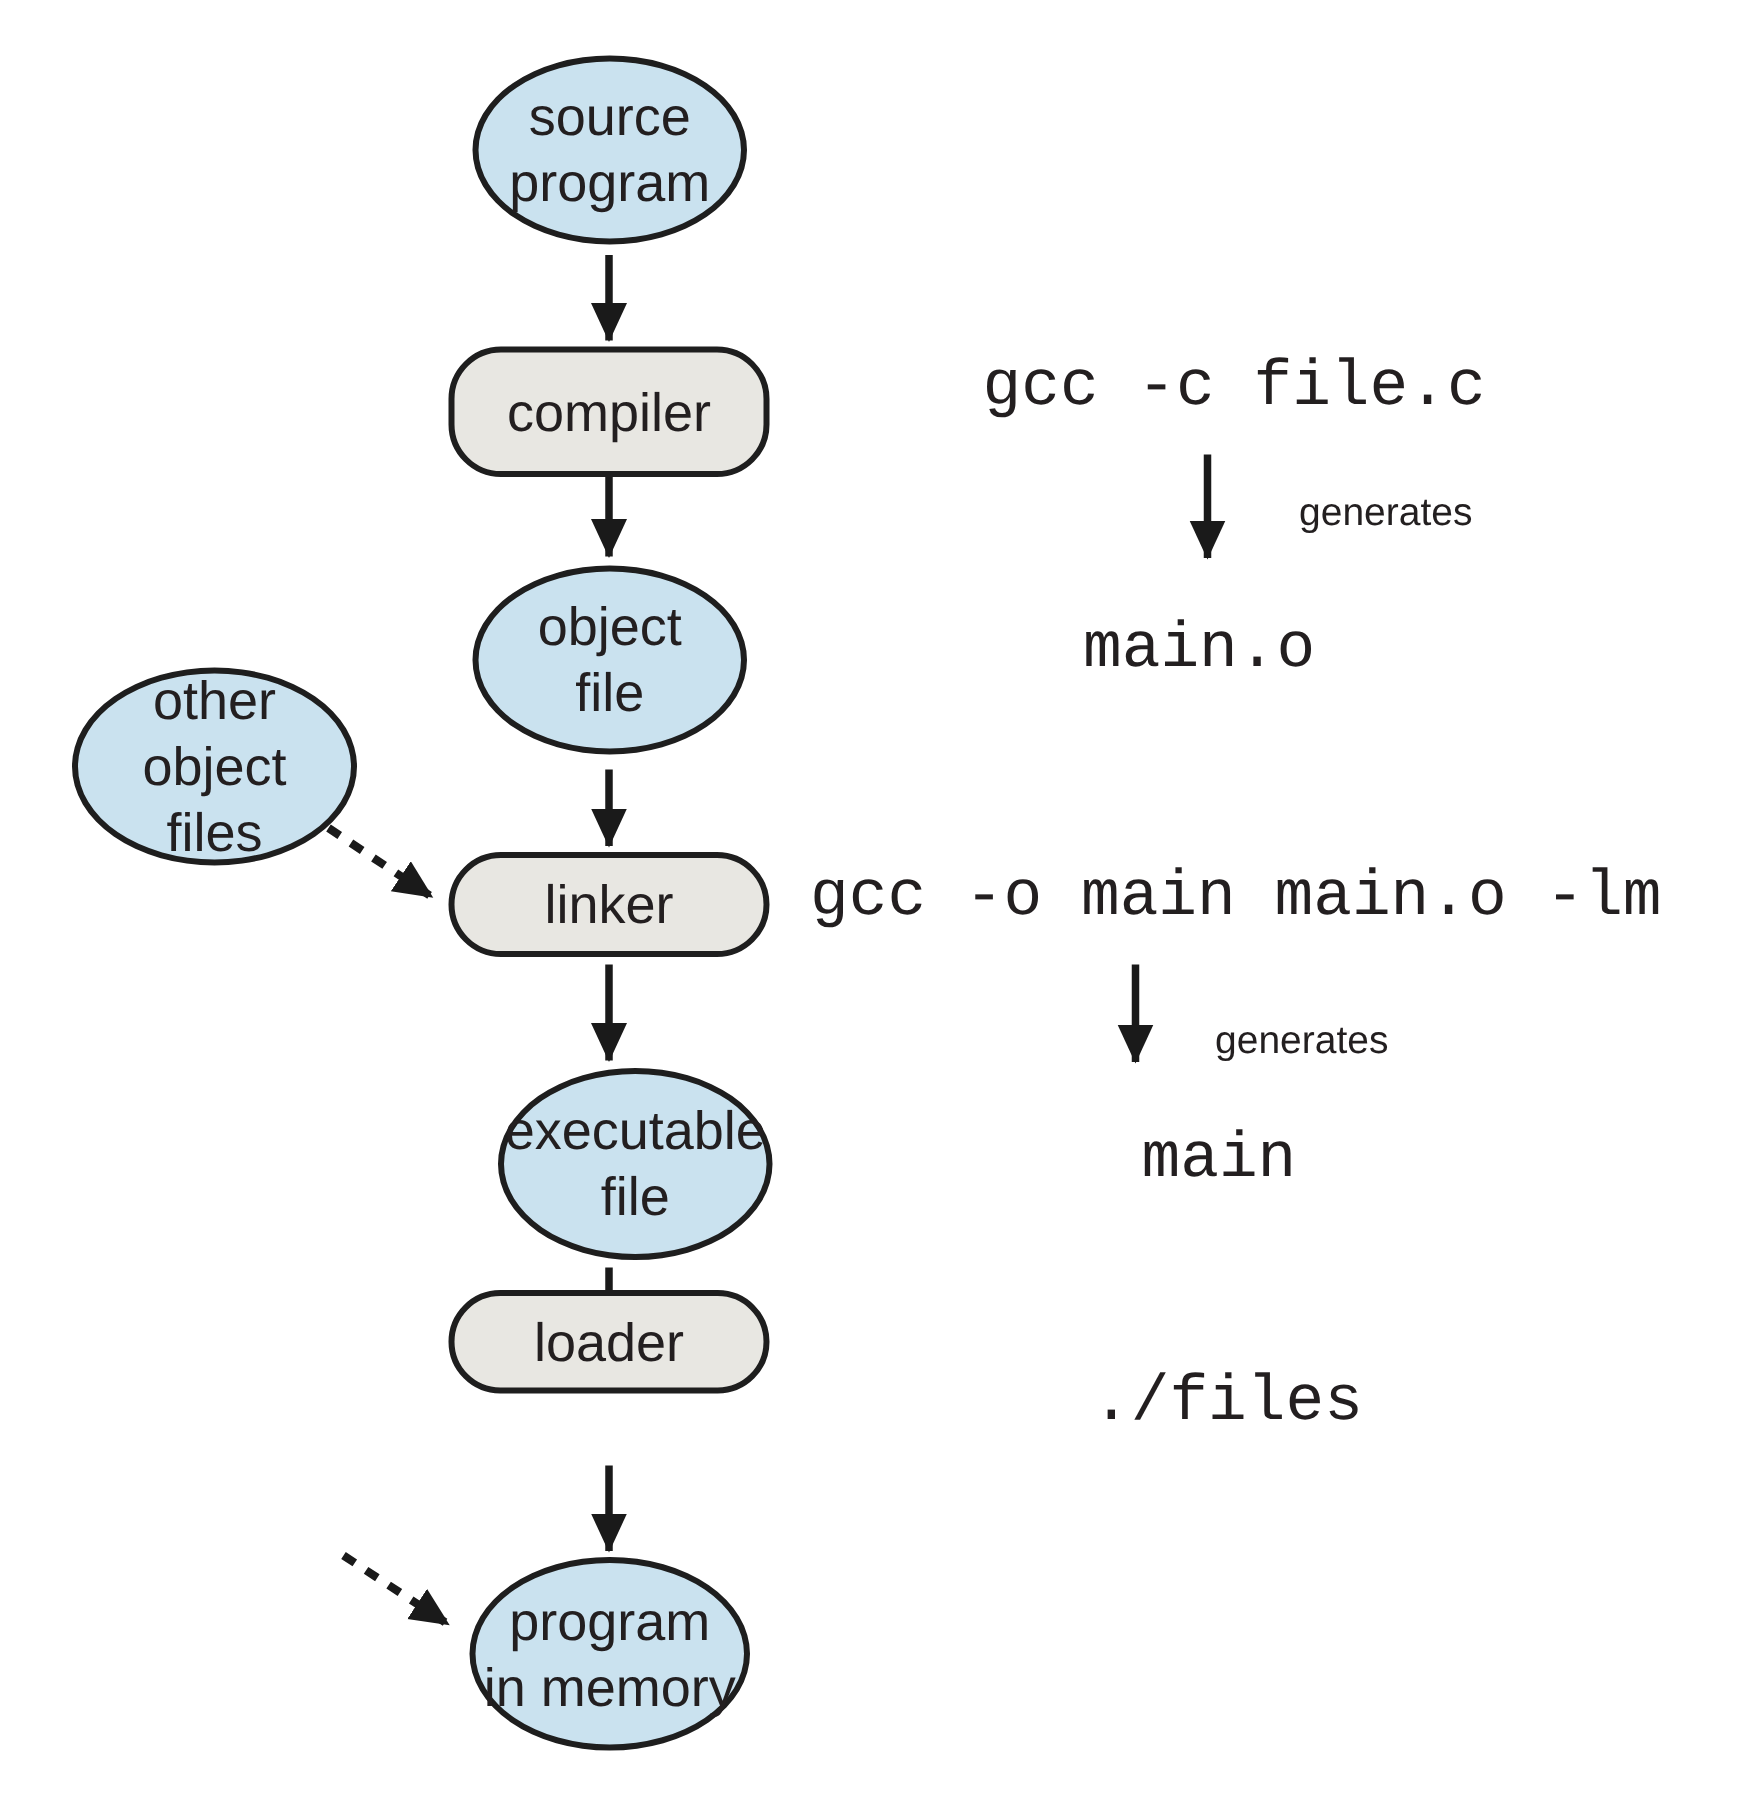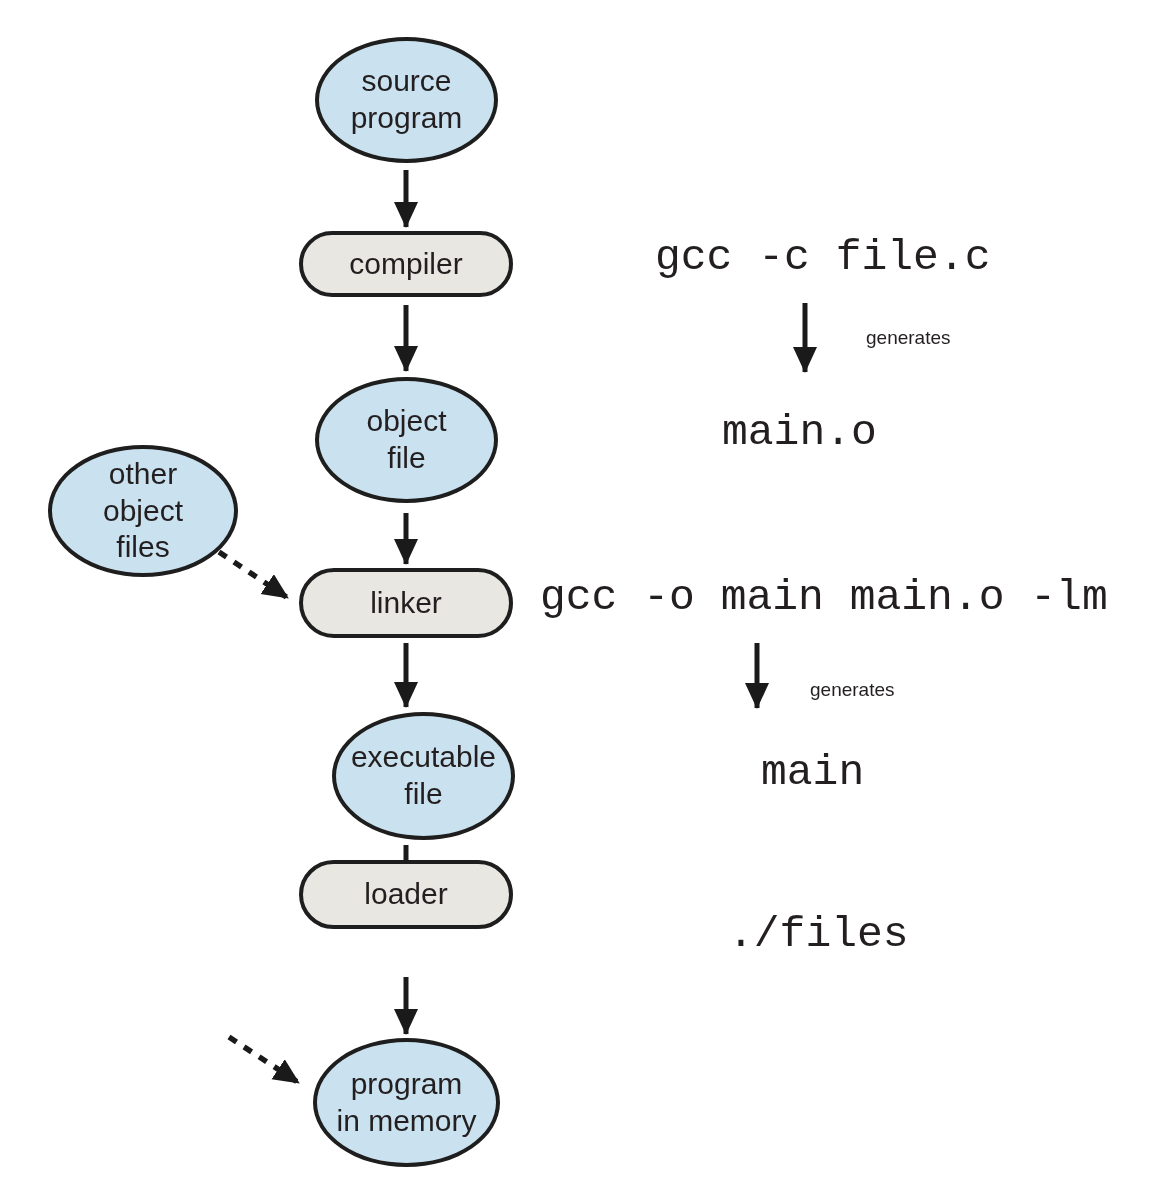--- a/index.html
+++ b/index.html
@@ -26,21 +26,21 @@
   .arrows .dashed { stroke-width: 5.5px; stroke-dasharray: 9 9; }
   .node {
     position: absolute;
     box-sizing: border-box;
     border: 4px solid var(--node-stroke, #1e1e1e);
     display: flex;
     align-items: center;
     justify-content: center;
     text-align: center;
     color: var(--text, #231f20);
-    font-size: 30px;
+    font-size: 36px;
     line-height: 1.22;
     white-space: pre-line;
   }
   .data-node {
     border-radius: 50%;
     background: var(--data-node-fill, #cae2ef);
   }
   .process-node {
     border-radius: 35px;
     background: var(--process-node-fill, #e8e7e2);
@@ -49,21 +49,21 @@
     position: absolute;
     font-family: "Liberation Mono", monospace;
     font-size: 43px;
     line-height: 1;
     color: var(--text, #231f20);
     white-space: pre;
   }
   .side-label {
     position: absolute;
     font-family: "Liberation Sans", sans-serif;
-    font-size: 19px;
+    font-size: 26px;
     line-height: 1;
     color: var(--text, #231f20);
   }
 </style>
 </head>
 <body>
 
 <div class="canvas">
 
   <svg class="arrows" viewBox="0 0 1162 1198" xmlns="http://www.w3.org/2000/svg">
@@ -85,21 +85,21 @@
 
     <line class="dashed" x1="219" y1="552" x2="288" y2="598" marker-end="url(#head)"></line>
     <line class="dashed" x1="229" y1="1037" x2="299" y2="1083" marker-end="url(#head)"></line>
   </svg>
 
   <div class="node data-node" style="left:315px; top:37px; width:183px; height:126px;">
     <span>source
 program</span>
   </div>
 
-  <div class="node process-node" style="left:299px; top:231px; width:214px; height:66px;">
+  <div class="node process-node" style="left:299px; top:231px; width:214px; height:87px;">
     <span>compiler</span>
   </div>
 
   <div class="node data-node" style="left:315px; top:377px; width:183px; height:126px;">
     <span>object
 file</span>
   </div>
 
   <div class="node data-node" style="left:48px; top:445px; width:190px; height:132px;">
     <span>other

